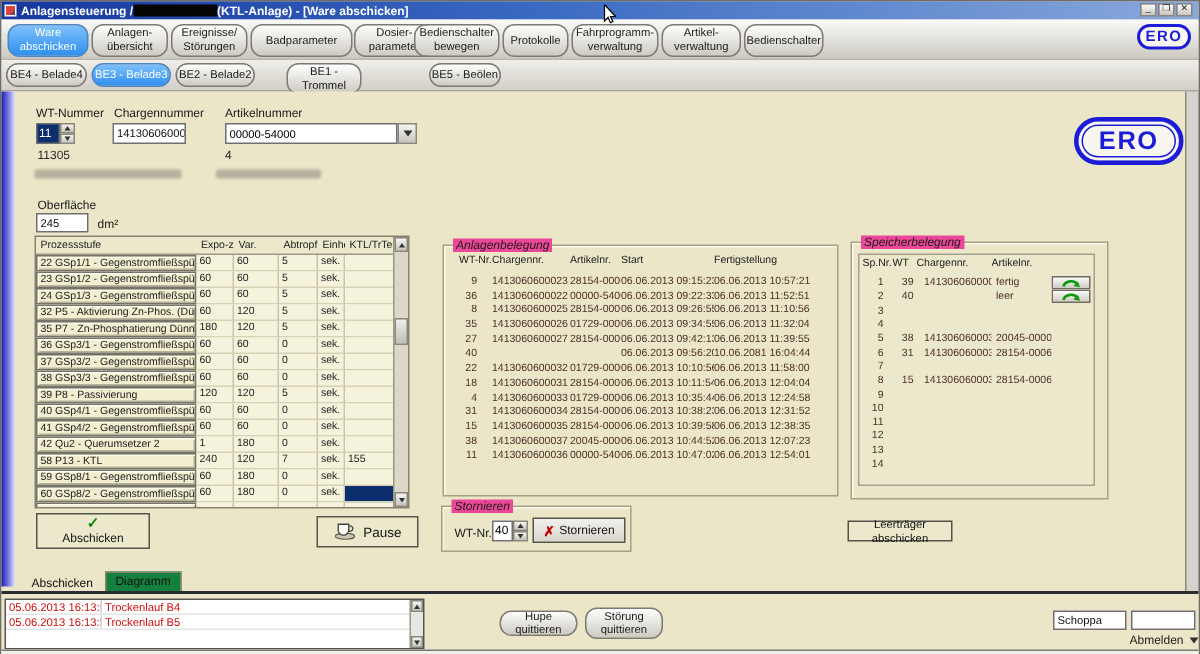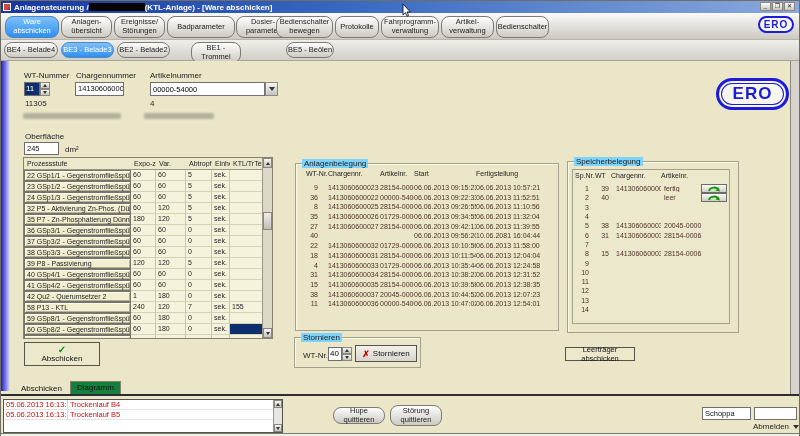--- a/index.html
+++ b/index.html
@@ -67,21 +67,21 @@
   .pc0{background:#f2eecf;border:1px solid #76746a;box-shadow:inset 1px 1px 0 #fffdf0,inset -1px -1px 0 #b5b29a;padding:0 2px;}
   .pcn{border-right:1px solid #c9c5a9;border-bottom:1px solid #d6d2b6;padding:0 2px;background:#f6f3dc;}
   .pcn.selcell{background:#0d2f6e;}
   .pt-scroll{position:absolute;right:0;top:0;width:10px;height:100%;background:#dbd8c8;border-left:1px solid #9a9784;box-sizing:border-box;}
   .sc-btn{position:absolute;left:0;width:100%;height:10px;background:linear-gradient(#f6f6f4,#c6c3bb);
           border:1px solid #8a887e;box-sizing:border-box;display:flex;align-items:center;justify-content:center;padding:0;}
   .sc-thumb{position:absolute;left:0;width:100%;height:18px;background:linear-gradient(#eeede9,#c2bfb7);border:1px solid #8a887e;box-sizing:border-box;}
 
   
   .group{position:absolute;border:1px solid #a3a08b;box-shadow:inset 1px 1px 0 #fbf9e8;box-sizing:border-box;}
-  .group .legend{position:absolute;top:-5px;left:6px;background:#7dd3fc;font-size:8px;color:#1a1a1a;padding:0 2px;white-space:nowrap;}
+  .group .legend{position:absolute;top:-5px;left:6px;background:#ec4899;font-size:8px;color:#1a1a1a;padding:0 2px;white-space:nowrap;font-style:italic;}
   .bel-head{display:grid;font-size:7px;color:#222;}
   .bel-row{display:grid;font-size:7px;color:#4d3028;}
   .bel-row span,.bel-head span{white-space:nowrap;overflow:hidden;}
   .ag-grid{grid-template-columns:28px 52px 34px 62px 84px;}
   .sp-grid{grid-template-columns:20px 16px 50px 40px 28px;}
   .ra{text-align:right;}
   .sp-inner{position:absolute;left:4px;top:7px;width:158px;height:155px;border:1px solid #a3a08b;
             background:#ece8cb;box-sizing:border-box;overflow:hidden;}
   .swap-btn{width:26px;height:9px;background:linear-gradient(#fbfbf9,#cfccc4);border:1px solid #6f6d63;
             box-sizing:border-box;display:flex;align-items:center;justify-content:center;padding:0;}
@@ -465,20 +465,30 @@
             <span></span>
           </div>
         </div>
     </div>
 
     <button class="flatbtn btn-abschicken">
       <span class="check">✓</span>
       <span>Abschicken</span>
     </button>
 
+    <button class="flatbtn btn-pause">
+      <span>
+        <svg width="16" height="13" viewBox="0 0 16 13">
+          <ellipse cx="8" cy="10.5" rx="6.5" ry="2" fill="#cdc9ad" stroke="#555" stroke-width="0.7"></ellipse>
+          <path d="M3.5 2.5 h7 v4 a3.5 3.2 0 0 1 -7 0 z" fill="#fdfdf8" stroke="#444" stroke-width="0.9"></path>
+          <path d="M10.8 3.6 a2 1.8 0 1 1 -0.4 3.4" fill="none" stroke="#444" stroke-width="0.9"></path>
+        </svg>
+      </span>
+      <span>Pause</span>
+    </button>
 
     <div class="group storno">
       <span class="legend">Stornieren</span>
       <span class="lbl" style="left:8px;top:13px">WT-Nr.</span>
       <span class="spin" style="left:33px;top:9px;height:14px">
         <span class="val" style="width:14px">40</span>
         <span class="btns">
           <button class="sb">
               <span class="tri-up"></span>
             </button>

